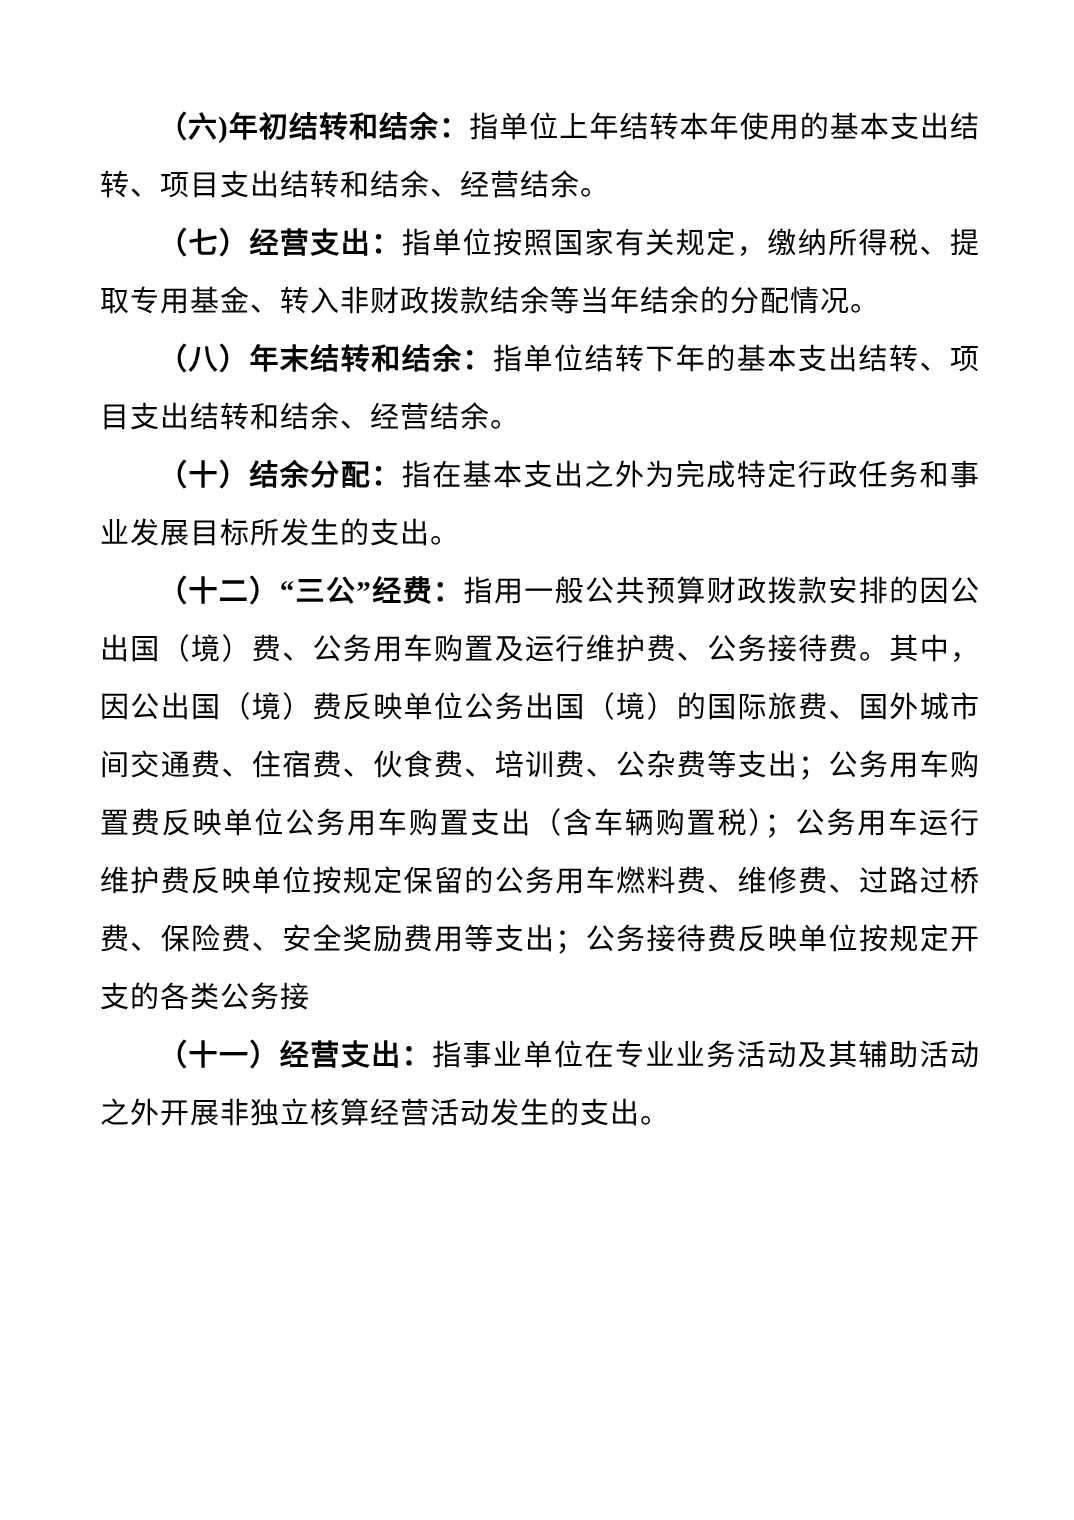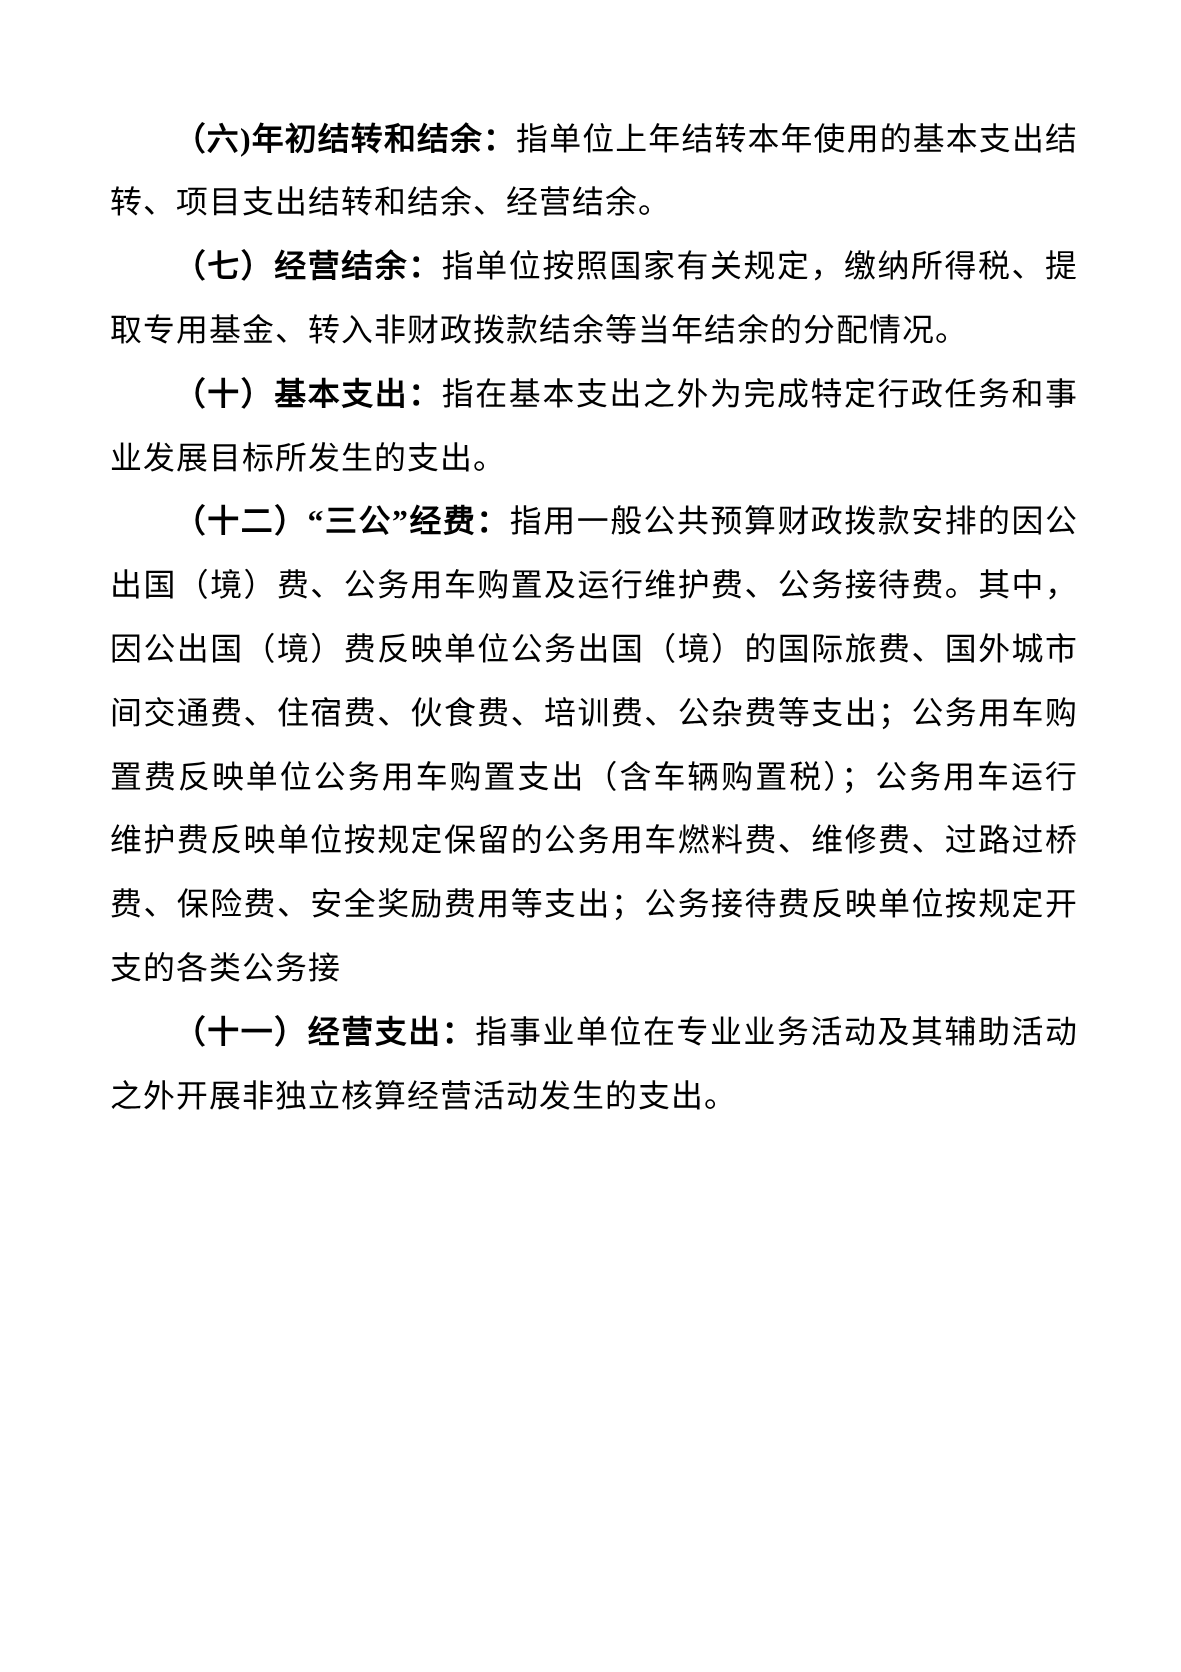--- a/index.html
+++ b/index.html
@@ -49,21 +49,22 @@
     color: #000000;
     font-family: "Liberation Serif", "DejaVu Serif", serif;
   }
 </style>
 </head>
 <body>
 
 <div class="page">
   <div class="content">
     <p class="para"><span class="term">（六)年初结转和结余：</span><span>指单位上年结转本年使用的基本支出结转、项目支出结转和结余、经营结余。</span></p>
-    <p class="para"><span class="term">（七）经营结余：</span><span>指单位按照国家有关规定，缴纳所得税、提取专用基金、转入非财政拨款结余等当年结余的分配情况。</span></p>
-    <p class="para"><span class="term">（十）基本支出：</span><span>指在基本支出之外为完成特定行政任务和事业发展目标所发生的支出。</span></p>
+    <p class="para"><span class="term">（七）经营支出：</span><span>指单位按照国家有关规定，缴纳所得税、提取专用基金、转入非财政拨款结余等当年结余的分配情况。</span></p>
+    <p class="para"><span class="term">（八）年末结转和结余：</span><span>指单位结转下年的基本支出结转、项目支出结转和结余、经营结余。</span></p>
+    <p class="para"><span class="term">（十）结余分配：</span><span>指在基本支出之外为完成特定行政任务和事业发展目标所发生的支出。</span></p>
     <p class="para"><span class="term">（十二）“三公”经费：</span><span>指用一般公共预算财政拨款安排的因公出国（境）费、公务用车购置及运行维护费、公务接待费。其中，因公出国（境）费反映单位公务出国（境）的国际旅费、国外城市间交通费、住宿费、伙食费、培训费、公杂费等支出；公务用车购置费反映单位公务用车购置支出（含车辆购置税）；公务用车运行维护费反映单位按规定保留的公务用车燃料费、维修费、过路过桥费、保险费、安全奖励费用等支出；公务接待费反映单位按规定开支的各类公务接</span></p>
     <p class="para"><span class="term">（十一）经营支出：</span><span>指事业单位在专业业务活动及其辅助活动之外开展非独立核算经营活动发生的支出。</span></p>
   </div>
   <div class="footer">
     <span class="page-number">16</span>
   </div>
 </div>
 
 </body></html>

